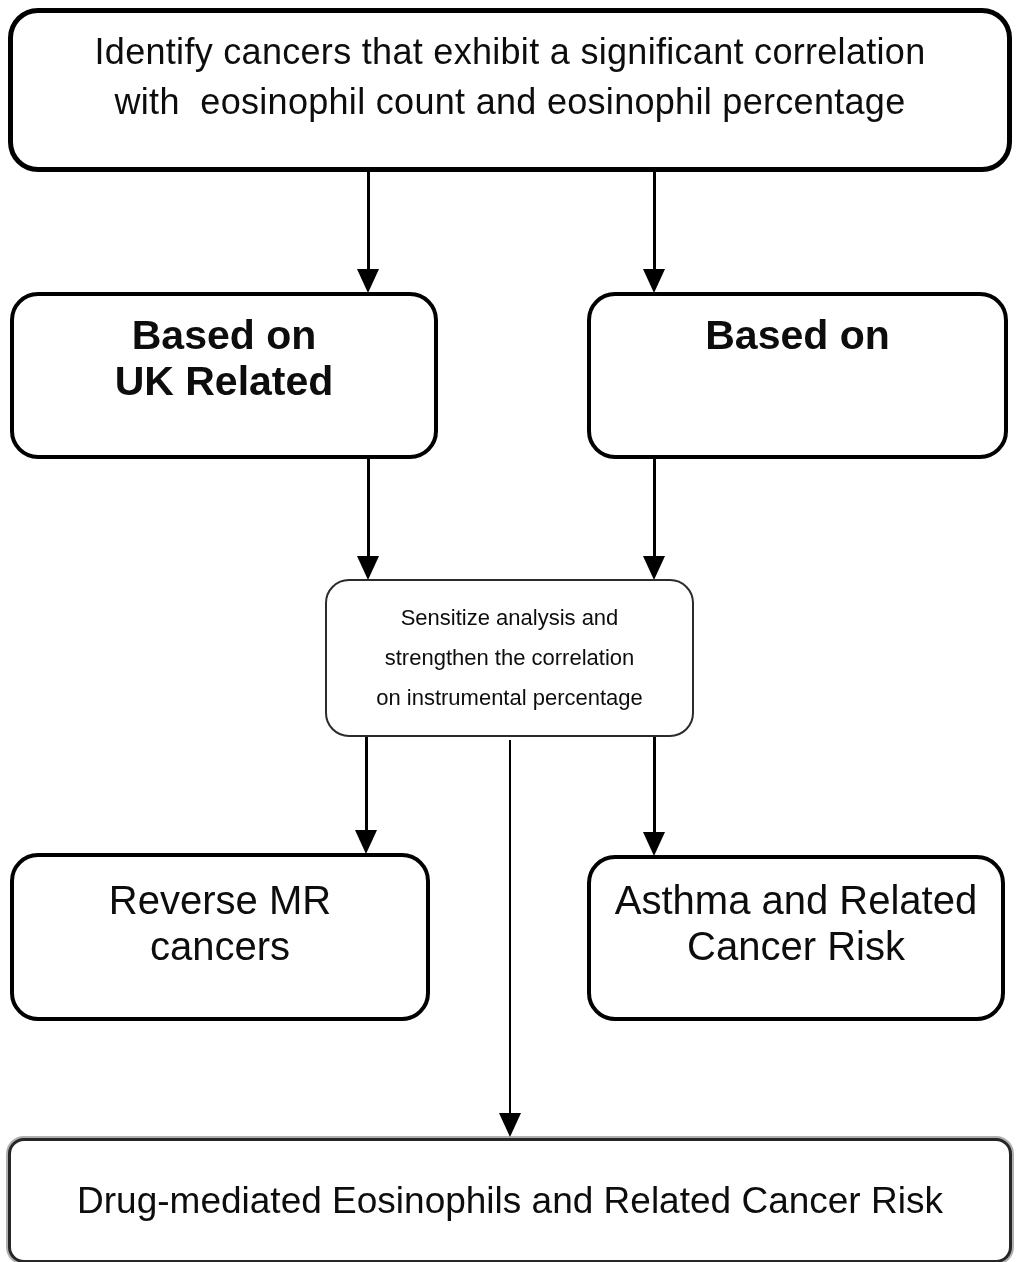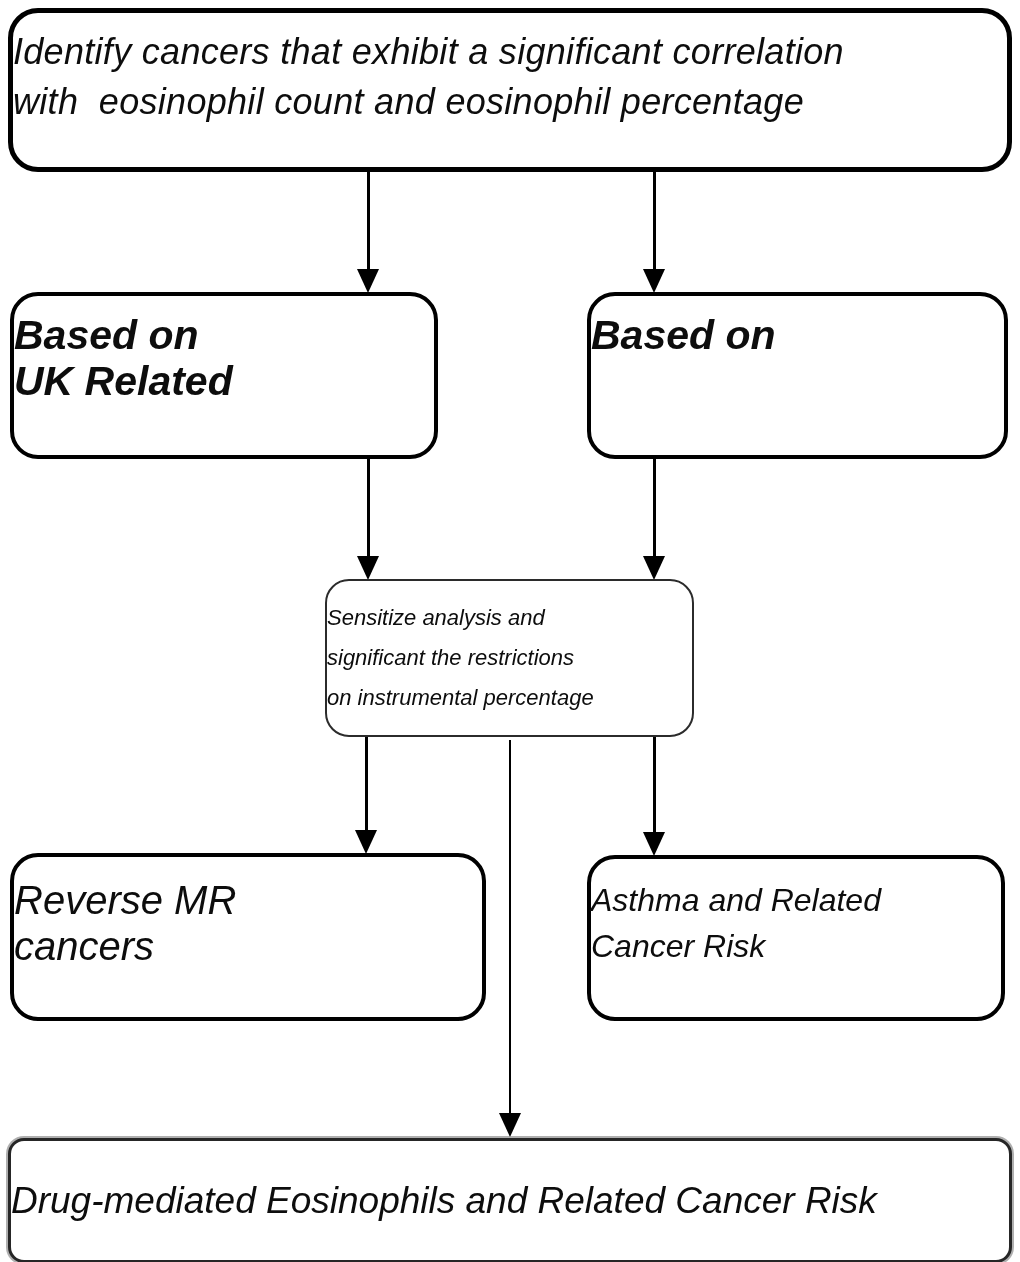--- a/index.html
+++ b/index.html
@@ -17,23 +17,22 @@
     overflow: hidden;
   }
   .node {
     position: absolute;
     box-sizing: border-box;
     background: #ffffff;
     border: 4px solid #000000;
     border-radius: 28px;
     display: flex;
     flex-direction: column;
-    align-items: flex-start;
+    align-items: center;
     text-align: center;
-    font-style: italic;
   }
   .tline {
     white-space: pre-wrap;
   }
 
   
   #node-identify {
     left: 8px; top: 8px; width: 1004px; height: 164px;
     border-width: 5px; border-radius: 30px;
     padding-top: 14px;
@@ -52,28 +51,28 @@
     font-size: 41px; line-height: 46px;
     font-weight: bold;
   }
   #node-sensitize {
     left: 325px; top: 579px; width: 369px; height: 158px;
     border: 2px solid #2b2b2b; border-radius: 24px;
     justify-content: center;
     font-size: 22px; line-height: 40px;
   }
   #node-reverse-mr {
-    left: 10px; top: 853px; width: 476px; height: 168px;
+    left: 10px; top: 853px; width: 420px; height: 168px;
     padding-top: 20px;
     font-size: 40px; line-height: 46px;
   }
   #node-asthma {
     left: 587px; top: 855px; width: 418px; height: 166px;
     padding-top: 18px;
-    font-size: 32px; line-height: 46px;
+    font-size: 40px; line-height: 46px;
   }
   #node-drug {
     left: 8px; top: 1138px; width: 1004px; height: 125px;
     border: 3px solid #262626; border-radius: 16px;
     box-shadow: 0 0 0 2px rgba(110,110,110,0.55);
     justify-content: center;
     font-size: 37px; line-height: 44px;
   }
 
   
@@ -135,21 +134,21 @@
     <div class="shaft"></div>
     <div class="head"></div>
   </div>
   <div class="arrow" id="arrow-4">
     <div class="shaft"></div>
     <div class="head"></div>
   </div>
 
   <div class="node" id="node-sensitize">
     <div class="tline">Sensitize analysis and</div>
-    <div class="tline">significant the restrictions</div>
+    <div class="tline">strengthen the correlation</div>
     <div class="tline">on instrumental percentage</div>
   </div>
 
   <div class="arrow" id="arrow-5">
     <div class="shaft"></div>
     <div class="head"></div>
   </div>
   <div class="arrow" id="arrow-6">
     <div class="shaft"></div>
     <div class="head"></div>

